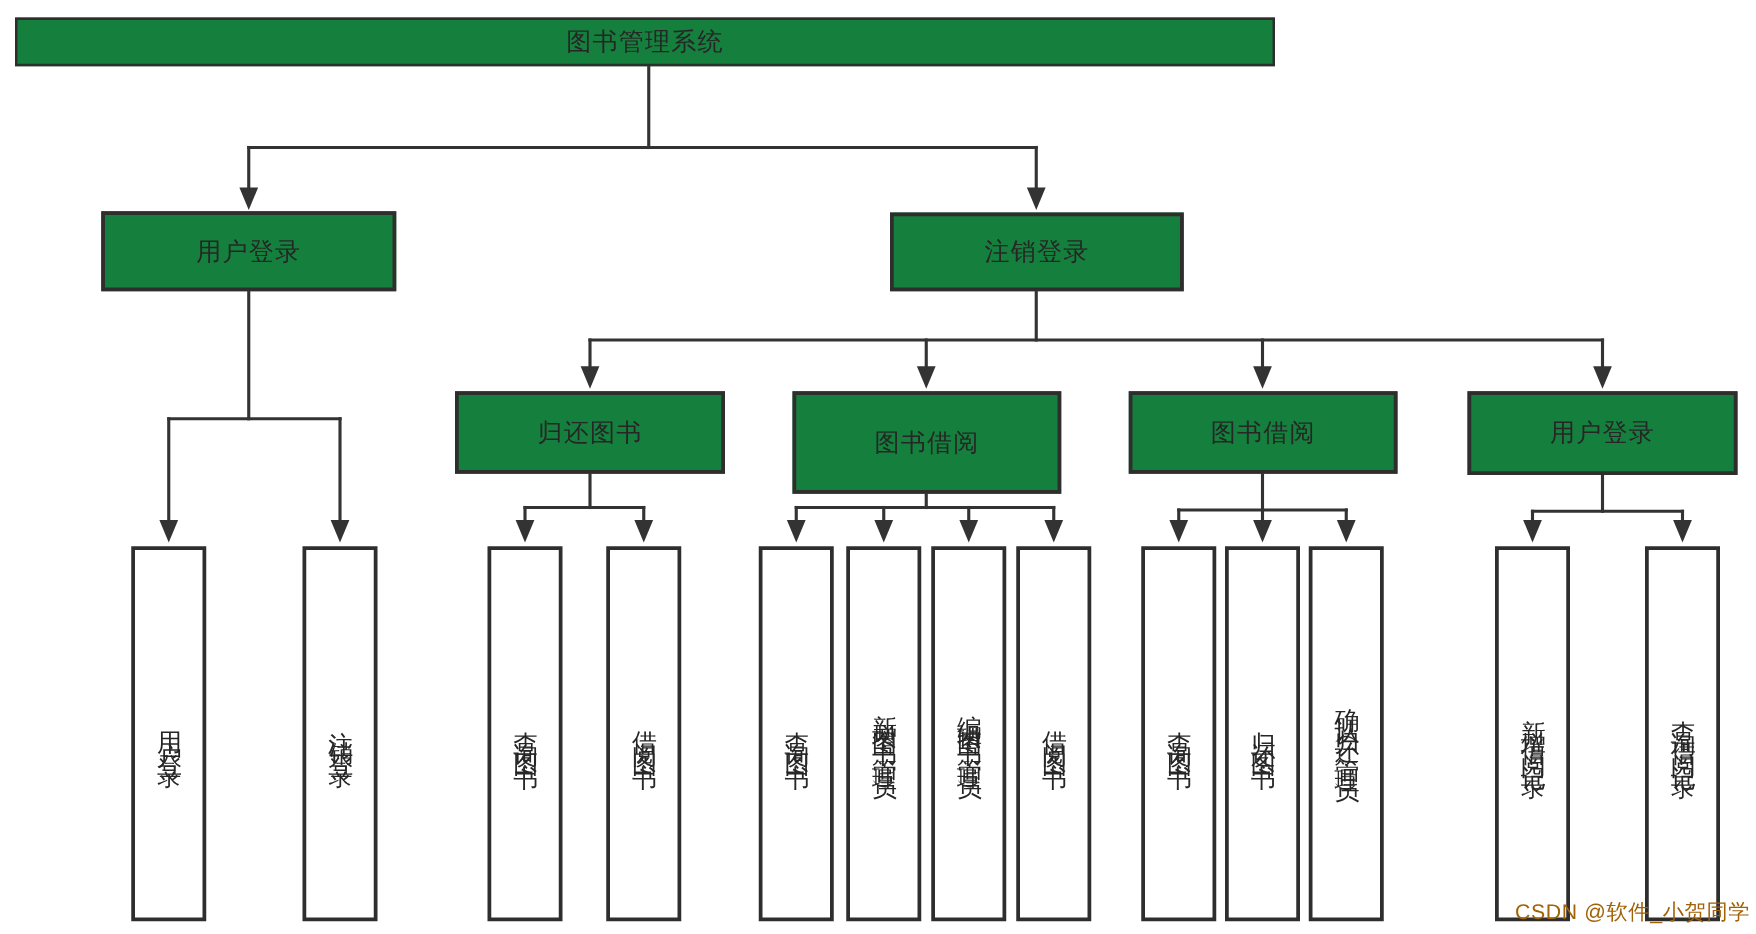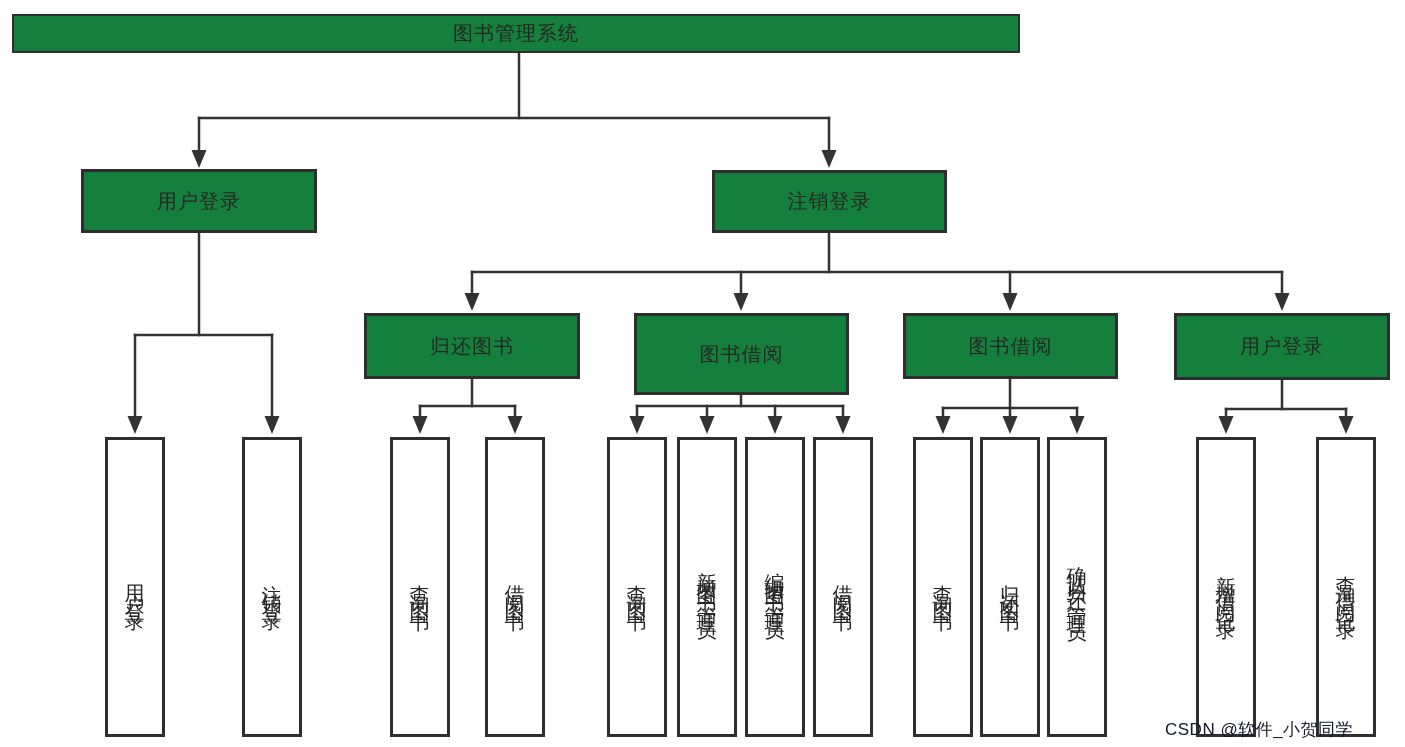--- a/index.html
+++ b/index.html
@@ -29,22 +29,22 @@
     width:60px;height:300px;top:437px;
     writing-mode:vertical-rl;
     text-orientation:mixed;
     display:flex;align-items:center;justify-content:center;
     font-size:20px;letter-spacing:9px;
     line-height:1;
   }
   .edge{stroke:#333333;stroke-width:2.5;fill:none;stroke-linecap:square;}
   .head{fill:#333333;stroke:none;}
   #watermark{
-    position:absolute;left:1165px;top:718px;
-    font-size:17px;color:#0f172a;letter-spacing:0.5px;
+    position:absolute;left:1212px;top:718px;
+    font-size:17px;color:#a16207;letter-spacing:0.5px;
     white-space:nowrap;z-index:5;
   }
 </style>
 </head>
 <body>
 
 <div id="stage">
 
   <svg id="edges" viewBox="0 0 1405 747" xmlns="http://www.w3.org/2000/svg">
 

